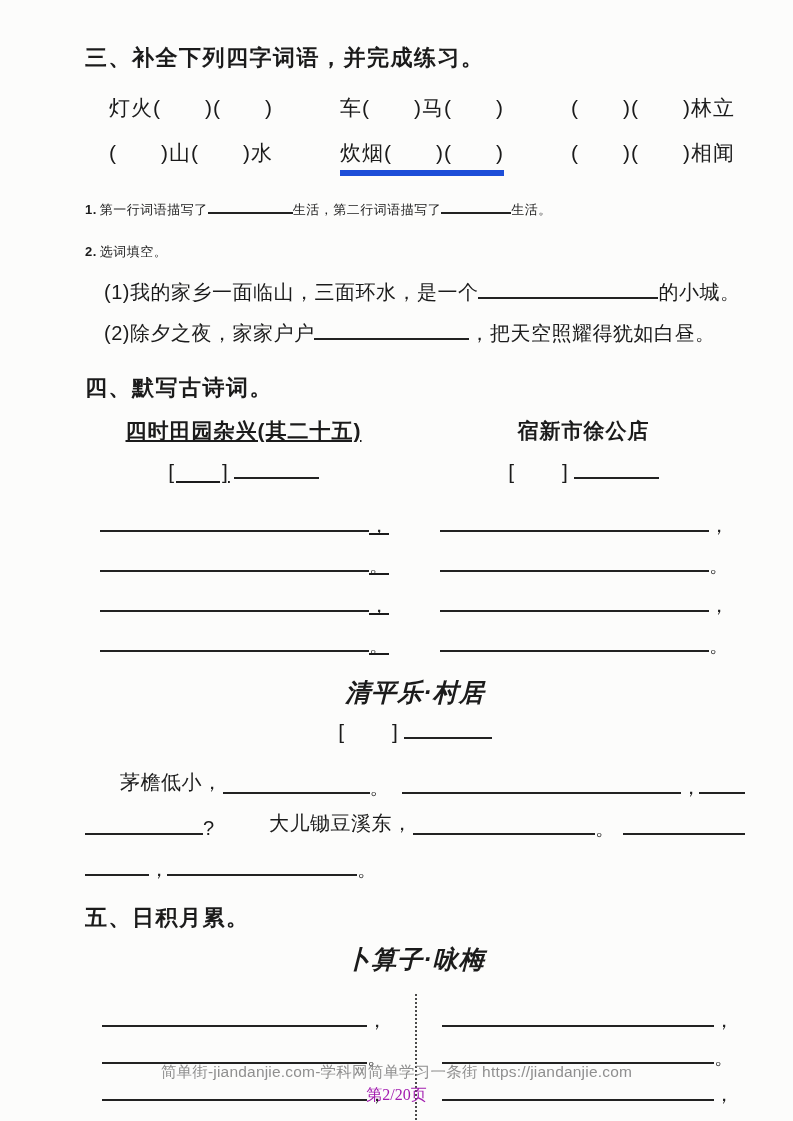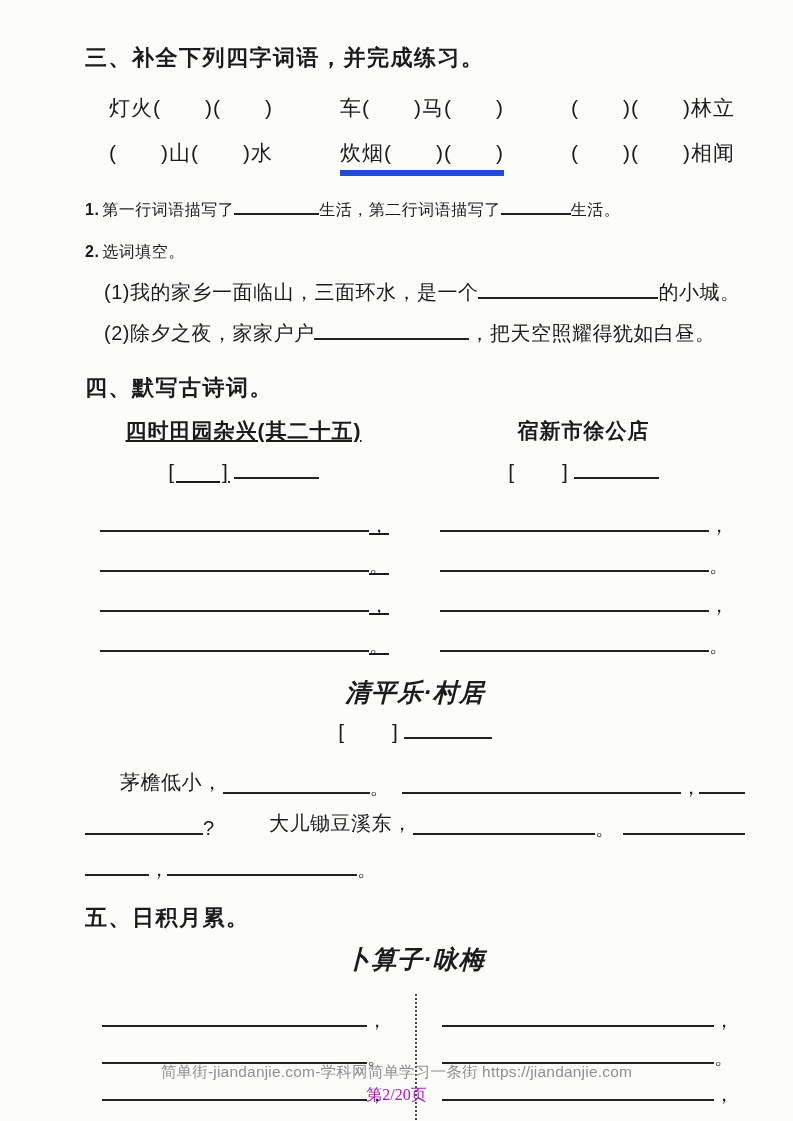--- a/index.html
+++ b/index.html
@@ -25,21 +25,21 @@
   
   .word-row {
     display: flex; justify-content: space-between;
     font-size: 21px; letter-spacing: 1px;
     padding: 0 10px 0 24px;
   }
   .word-row.r1 { margin-top: 22px; }
   .word-row.r2 { margin-top: 17px; }
   .u { border-bottom: 6px solid #1d4ed8; padding-bottom: 3px; }
   
-  .q { font-size: 16px; letter-spacing: 0.5px; line-height: 26px; }
+  .q { font-size: 13px; letter-spacing: 0.5px; line-height: 26px; }
   .q .num { font-weight: 700; margin-right: 3px; }
   .q1 { margin-top: 21px; }
   .q2 { margin-top: 16px; }
   .qitem { font-size: 20px; letter-spacing: 0.5px; margin-top: 14px; padding-left: 19px; line-height: 27px; }
   .blank {
     display: inline-block;
     border-bottom: 2px solid #222;
   }
   .w85 { width: 85px; } .w70 { width: 70px; }
   .w180 { width: 180px; } .w155 { width: 155px; }

